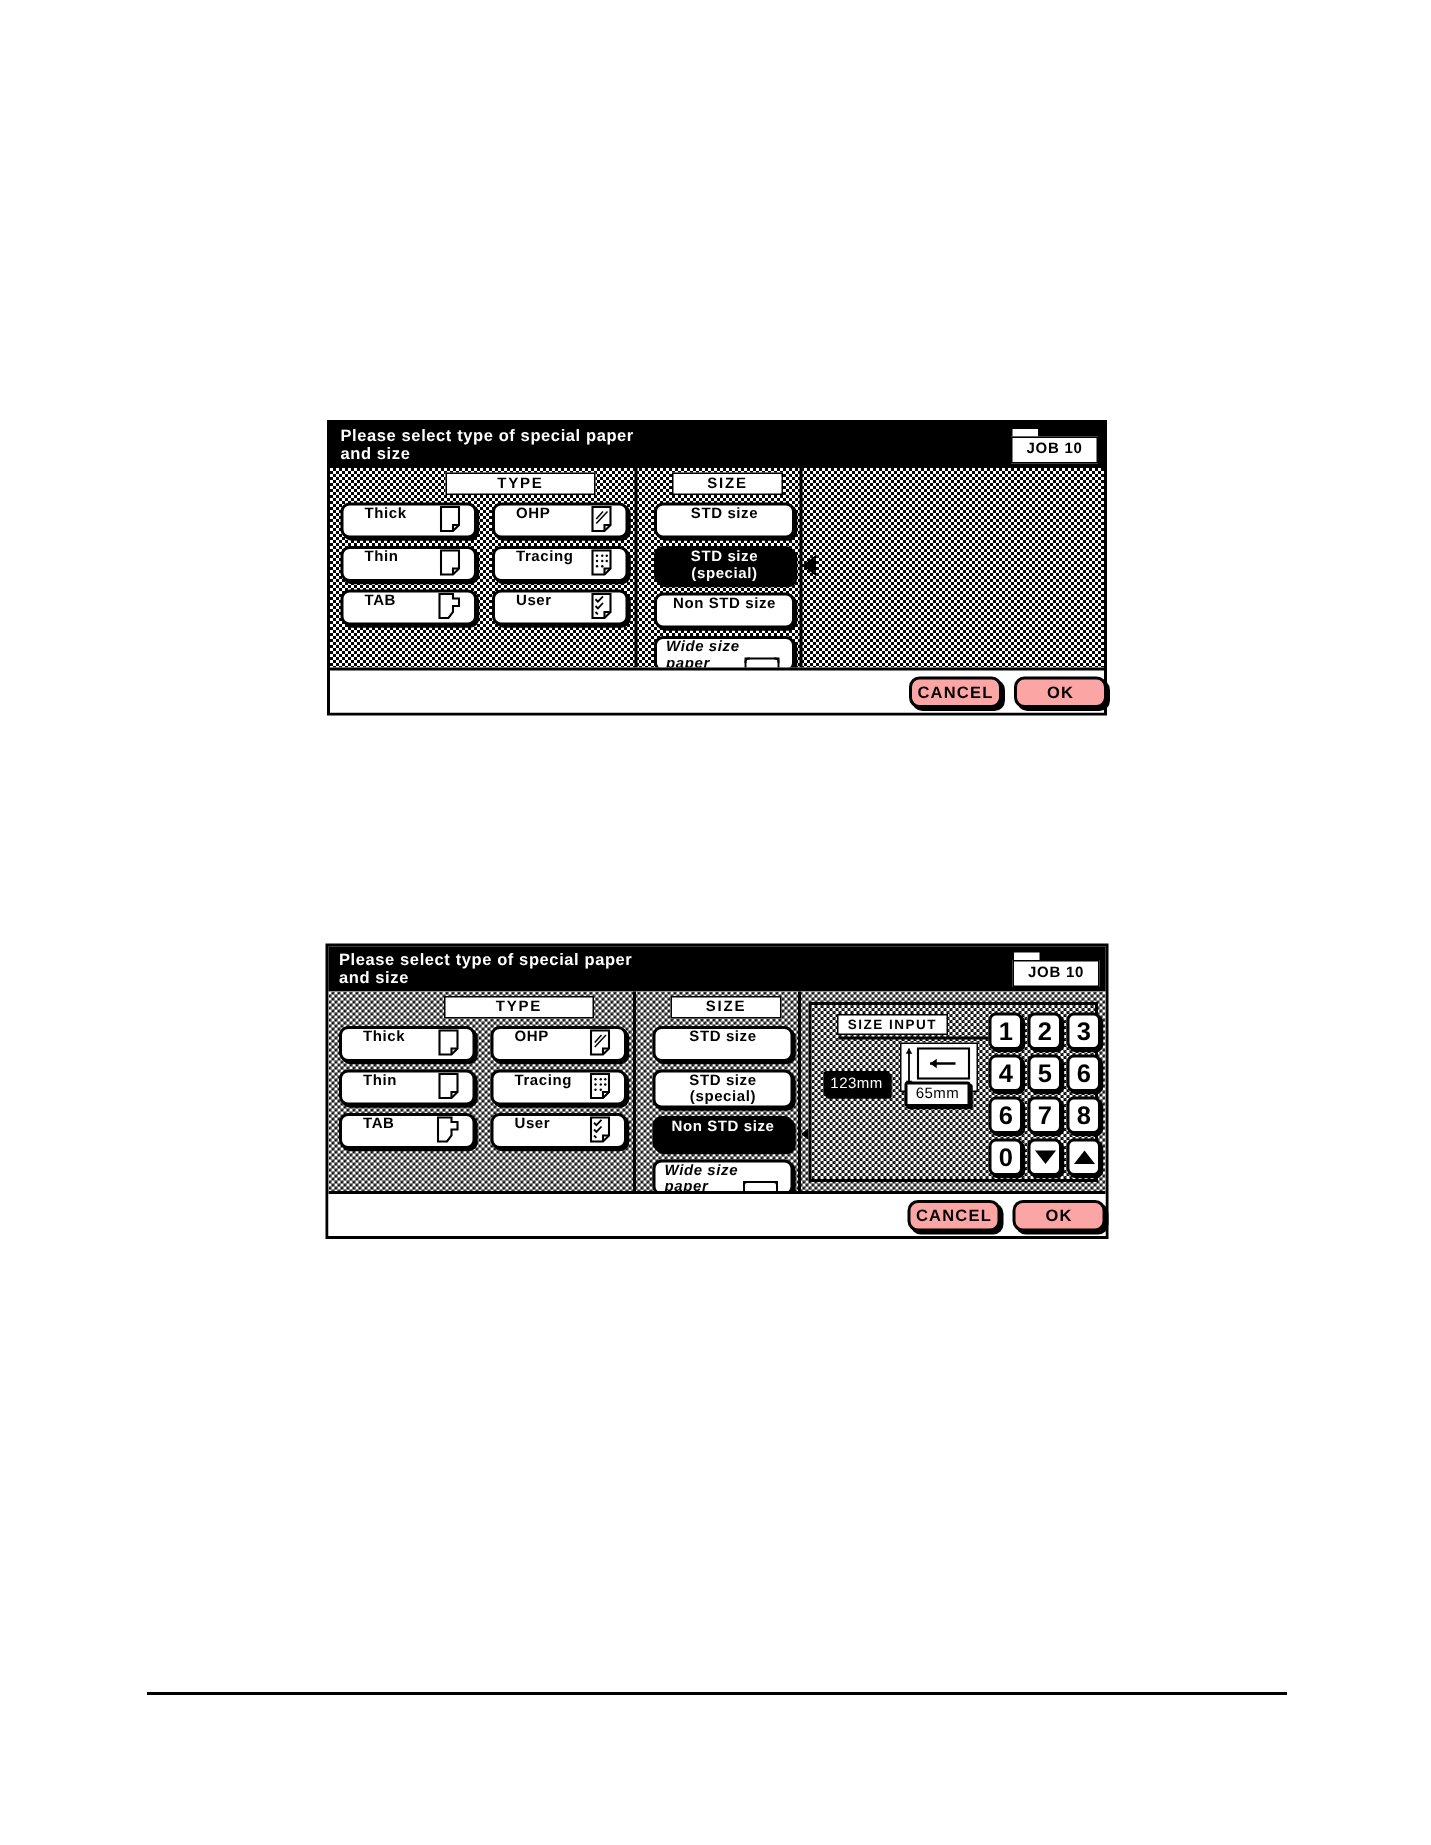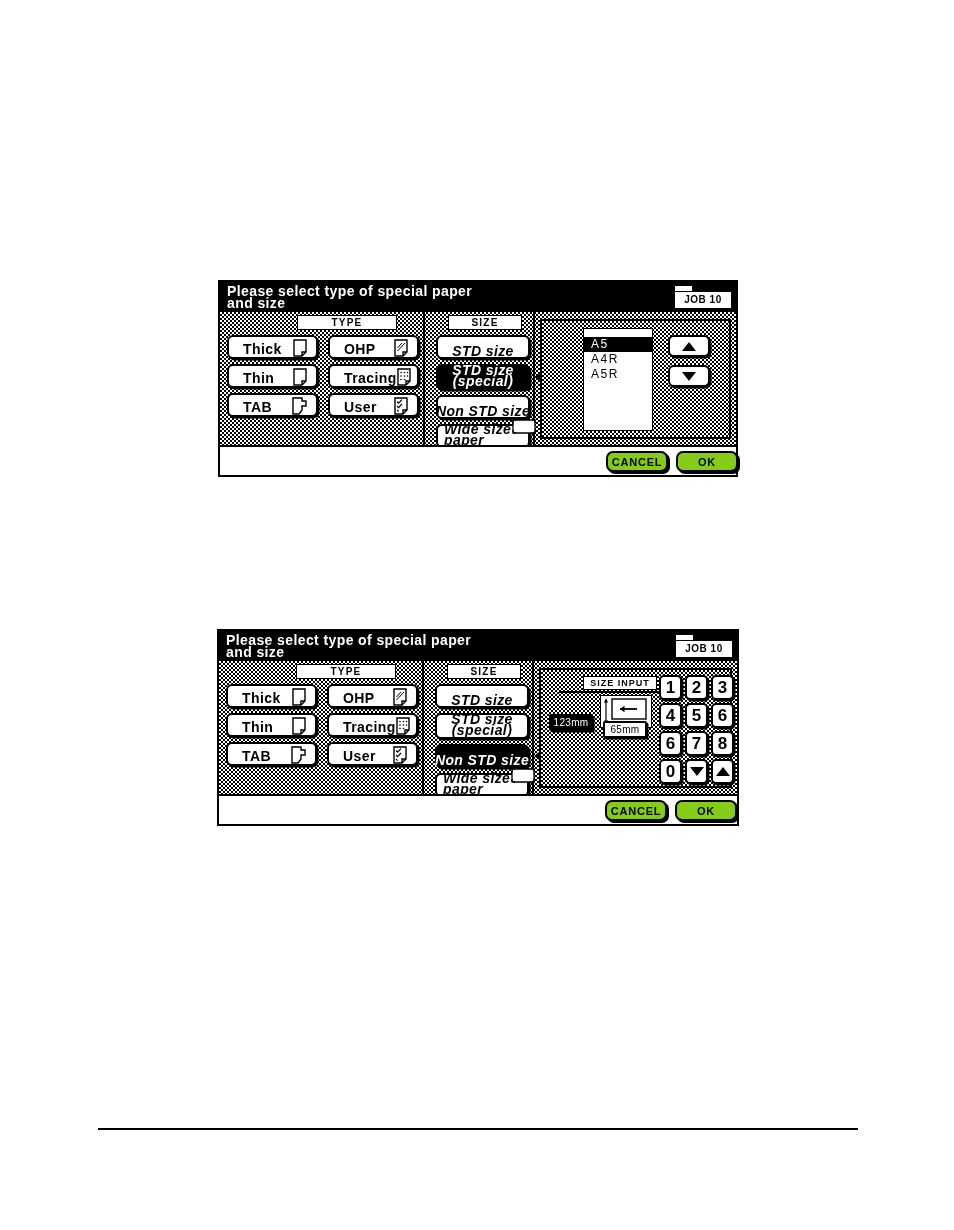--- a/index.html
+++ b/index.html
@@ -26,21 +26,21 @@
   
   .titlebar {
     position: relative;
     background: #000000;
     color: #ffffff;
     height: 30px;
     padding: 3px 5px 0 7px;
     box-sizing: border-box;
   }
   .title-text {
-    font-size: 14px;
+    font-size: 11px;
     font-weight: bold;
     line-height: 12px;
     letter-spacing: 0.4px;
     white-space: pre-line;
   }
   .job-badge {
     position: absolute;
     right: 4px;
     top: 9px;
     width: 58px;
@@ -102,46 +102,45 @@
   }
 
   
   .btn {
     position: absolute;
     background: #ffffff;
     color: #000000;
     border: 2px solid #000000;
     border-radius: 6px;
     box-sizing: border-box;
-    font-size: 14px;
+    font-size: 10px;
     font-weight: bold;
     letter-spacing: 0.4px;
     display: flex;
-    align-items: flex-end;
+    align-items: flex-start;
     box-shadow: 1.5px 1.5px 0 #000;
   }
   .btn.sel {
     background: #000000;
     color: #ffffff;
   }
   .btn .lbl { flex: 0 0 auto; }
 
   
   .btn-type {
     justify-content: space-between;
     padding: 0 9px 0 14px;
   }
   .btn-type .lbl { text-align: left; }
 
   
   .btn-size {
     justify-content: center;
     text-align: center;
     line-height: 11px;
-    font-style: italic;
   }
   .btn-size.two { padding-bottom: 1px; }
   .btn-wide {
     justify-content: space-between;
     padding: 0 7px 0 6px;
     line-height: 11px;
     font-style: italic;
   }
   .btn-wide .lbl { text-align: left; }
 
@@ -268,21 +267,21 @@
   
   .footer {
     position: absolute;
     left: 0; right: 0;
     background: #ffffff;
     border-top: 2px solid #000000;
     box-sizing: border-box;
   }
   .actbtn {
     position: absolute;
-    background: #84cc16;
+    background: #fca5a5;
     border: 2px solid #000000;
     border-radius: 7px;
     box-sizing: border-box;
     font-size: 11px;
     font-weight: bold;
     letter-spacing: 0.8px;
     display: flex;
     align-items: center;
     justify-content: center;
     box-shadow: 2px 2px 0 #000;
@@ -400,35 +399,20 @@
       <span class="picon">
         <svg width="26" height="17" viewBox="0 0 26 17">
             <rect x="2" y="2" width="22" height="13" rx="2" fill="#fff" stroke="#000" stroke-width="1.3"></rect>
             <path d="M2 5 V2 H5 M21 2 H24 V5 M24 12 V15 H21 M5 15 H2 V12" stroke="#000" stroke-width="1.3" fill="none"></path>
           </svg>
       </span>
     </div>
 
     <div class="notch" style="left:315px; top:58px;"></div>
 
-    <div class="rpanel hatch" style="left:320px; top:7px; width:191px; height:120px;">
-
-      <div class="listbox" style="left:41px; top:7px; width:70px; height:103px;">
-        <div class="list-item sel">A5</div>
-        <div class="list-item">A4R</div>
-        <div class="list-item">A5R</div>
-      </div>
-
-      <div class="arrowbtn" style="left:126px; top:14px; width:42px; height:22px;">
-        <span class="tri-up"></span>
-      </div>
-      <div class="arrowbtn" style="left:126px; top:44px; width:42px; height:22px;">
-        <span class="tri-down"></span>
-      </div>
-    </div>
   </div>
 
   <div class="footer" style="top:163px; height:30px;">
     <div class="actbtn" style="left:386px; top:4px; width:62px; height:21px;">
       <span>CANCEL</span>
     </div>
     <div class="actbtn" style="left:456px; top:4px; width:62px; height:21px;">
       <span>OK</span>
     </div>
   </div>
@@ -539,21 +523,21 @@
             <rect x="2" y="2" width="22" height="13" rx="2" fill="#fff" stroke="#000" stroke-width="1.3"></rect>
             <path d="M2 5 V2 H5 M21 2 H24 V5 M24 12 V15 H21 M5 15 H2 V12" stroke="#000" stroke-width="1.3" fill="none"></path>
           </svg>
       </span>
     </div>
 
     <div class="notch" style="left:315px; top:88px;"></div>
 
     <div class="rpanel hatch" style="left:320px; top:7px; width:193px; height:120px;">
 
-      <div class="si-head" style="left:42px; top:6px; width:74px;">SIZE INPUT</div>
+      <div class="si-head" style="left:17px; top:6px; width:74px;">SIZE INPUT</div>
       <div class="si-rule" style="left:18px; top:21px; width:100px;"></div>
 
       <div class="val sel" style="left:8px; top:44px; width:44px; height:17px;">
         <span>123mm</span>
       </div>
 
       <div class="papershape" style="left:59px; top:25px; width:52px; height:33px;">
         <svg width="50" height="31" viewBox="0 0 50 31">
           <path d="M5 3 V28" stroke="#000" stroke-width="1.2"></path>
           <path d="M5 3 l-2.2 3.5 h4.4 Z" fill="#000"></path>

